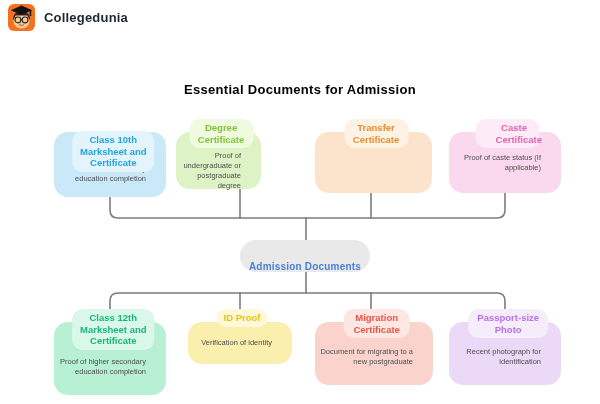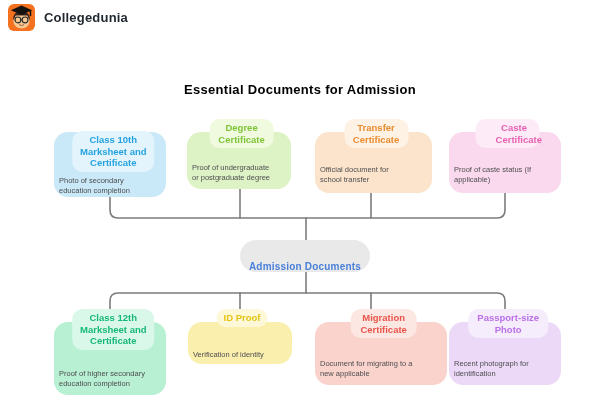--- a/index.html
+++ b/index.html
@@ -72,24 +72,23 @@
     font-size: 9.5px;
     font-weight: bold;
     line-height: 1.22;
     text-align: center;
     width: max-content;
   }
   .card-body {
     font-size: 7.5px;
     line-height: 1.35;
     color: #4e4e50;
-    text-align: left;
+    text-align: right;
     padding-left: 5px;
     padding-right: 20px;
-    margin-top: 12px;
   }
 
   
   .center-node {
     position: absolute;
     left: 240px; top: 240px;
     width: 130px; height: 32px;
     border-radius: 16px;
     background: var(--bg, #e9e9e9);
     color: var(--fg, #4a80d9);
@@ -133,28 +132,27 @@
       <path d="M240,293 V312" stroke="#7c7c7c"></path>
       <path d="M371,293 V312" stroke="#7c7c7c"></path>
     </g>
   </svg>
 
   <div class="card" style="left: 54px; top: 132px; width: 112px; height: 65px; padding-top: 32px; --outer: #c9e9f8; --pill: #e3f4fc; --title: #25a3e0;">
     <div class="card-pill" style="max-width:82px;margin-top:12px;">Class 10th Marksheet and Certificate</div>
     <div class="card-body">Photo of secondary education completion</div>
   </div>
 
-  <div class="card" style="left: 187px; top: 132px; width: 104px; height: 57px; padding-top: 19px; --outer: #def3c5; --pill: #f0fadf; --title: #7fc437;">
+  <div class="card" style="left: 176px; top: 132px; width: 85px; height: 57px; padding-top: 19px; --outer: #def3c5; --pill: #f0fadf; --title: #7fc437;">
     <div class="card-pill" style="max-width:64px;">Degree Certificate</div>
     <div class="card-body">Proof of undergraduate or postgraduate degree</div>
   </div>
 
   <div class="card" style="left: 315px; top: 132px; width: 117px; height: 61px; padding-top: 21px; --outer: #fbe4cb; --pill: #fdf2e4; --title: #ea8c2e;">
     <div class="card-pill" style="max-width:64px;">Transfer Certificate</div>
-    <div class="card-body">Official document for school transfer</div>
   </div>
 
   <div class="card" style="left: 449px; top: 132px; width: 112px; height: 61px; padding-top: 21px; --outer: #fad9ee; --pill: #fdecf7; --title: #e760b2;">
     <div class="card-pill" style="max-width:64px;padding-left:20px;">Caste Certificate</div>
     <div class="card-body">Proof of caste status (If applicable)</div>
   </div>
 
   <div class="center-node" style="--bg: #e9e9e9; --fg: #4a80d9;">
     <span>Admission Documents</span>
   </div>
@@ -162,23 +160,23 @@
   <div class="card" style="left: 54px; top: 322px; width: 112px; height: 73px; padding-top: 35px; --outer: #b7f0d3; --pill: #daf8ea; --title: #16b877;">
     <div class="card-pill" style="max-width:82px;">Class 12th Marksheet and Certificate</div>
     <div class="card-body">Proof of higher secondary education completion</div>
   </div>
 
   <div class="card" style="left: 188px; top: 322px; width: 104px; height: 42px; padding-top: 16px; --outer: #faefad; --pill: #fdf8d8; --title: #e5c414;">
     <div class="card-pill">ID Proof</div>
     <div class="card-body">Verification of identity</div>
   </div>
 
-  <div class="card" style="left: 315px; top: 322px; width: 132px; height: 63px; padding-top: 25px; --outer: #fbd3cd; --pill: #fde7e3; --title: #e9544a;">
+  <div class="card" style="left: 315px; top: 322px; width: 118px; height: 63px; padding-top: 25px; --outer: #fbd3cd; --pill: #fde7e3; --title: #e9544a;">
     <div class="card-pill" style="max-width:66px;">Migration Certificate</div>
-    <div class="card-body">Document for migrating to a new applicable</div>
+    <div class="card-body">Document for migrating to a new postgraduate</div>
   </div>
 
   <div class="card" style="left: 449px; top: 322px; width: 112px; height: 63px; padding-top: 25px; --outer: #ecd9f8; --pill: #f6edfc; --title: #bb6fe8;">
     <div class="card-pill" style="max-width:80px;">Passport-size Photo</div>
     <div class="card-body">Recent photograph for identification</div>
   </div>
 
 </div>
 
 </body></html>

